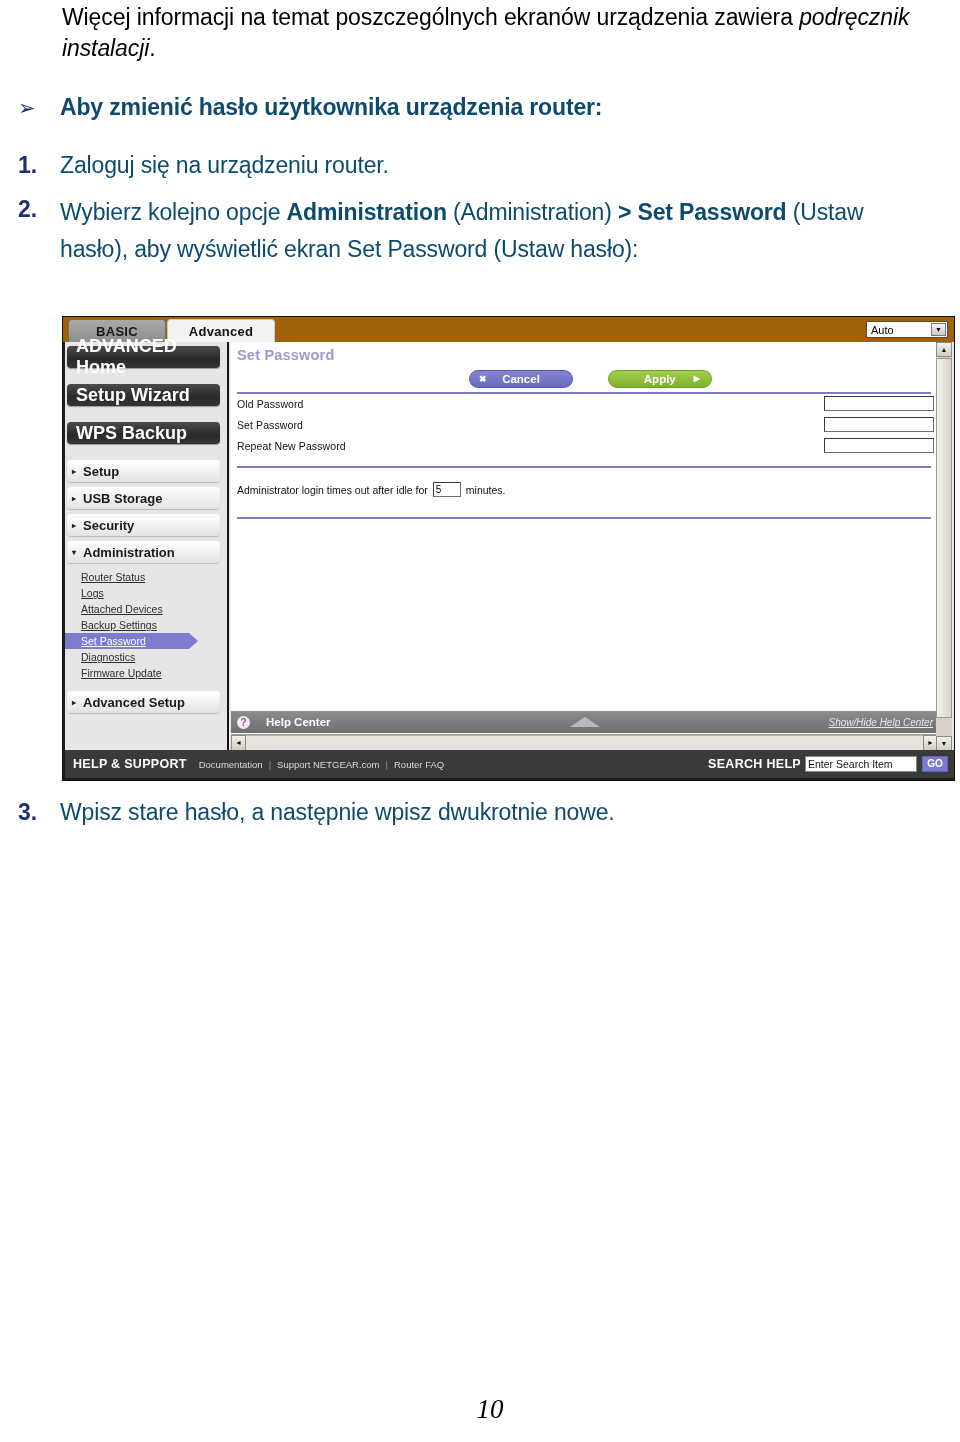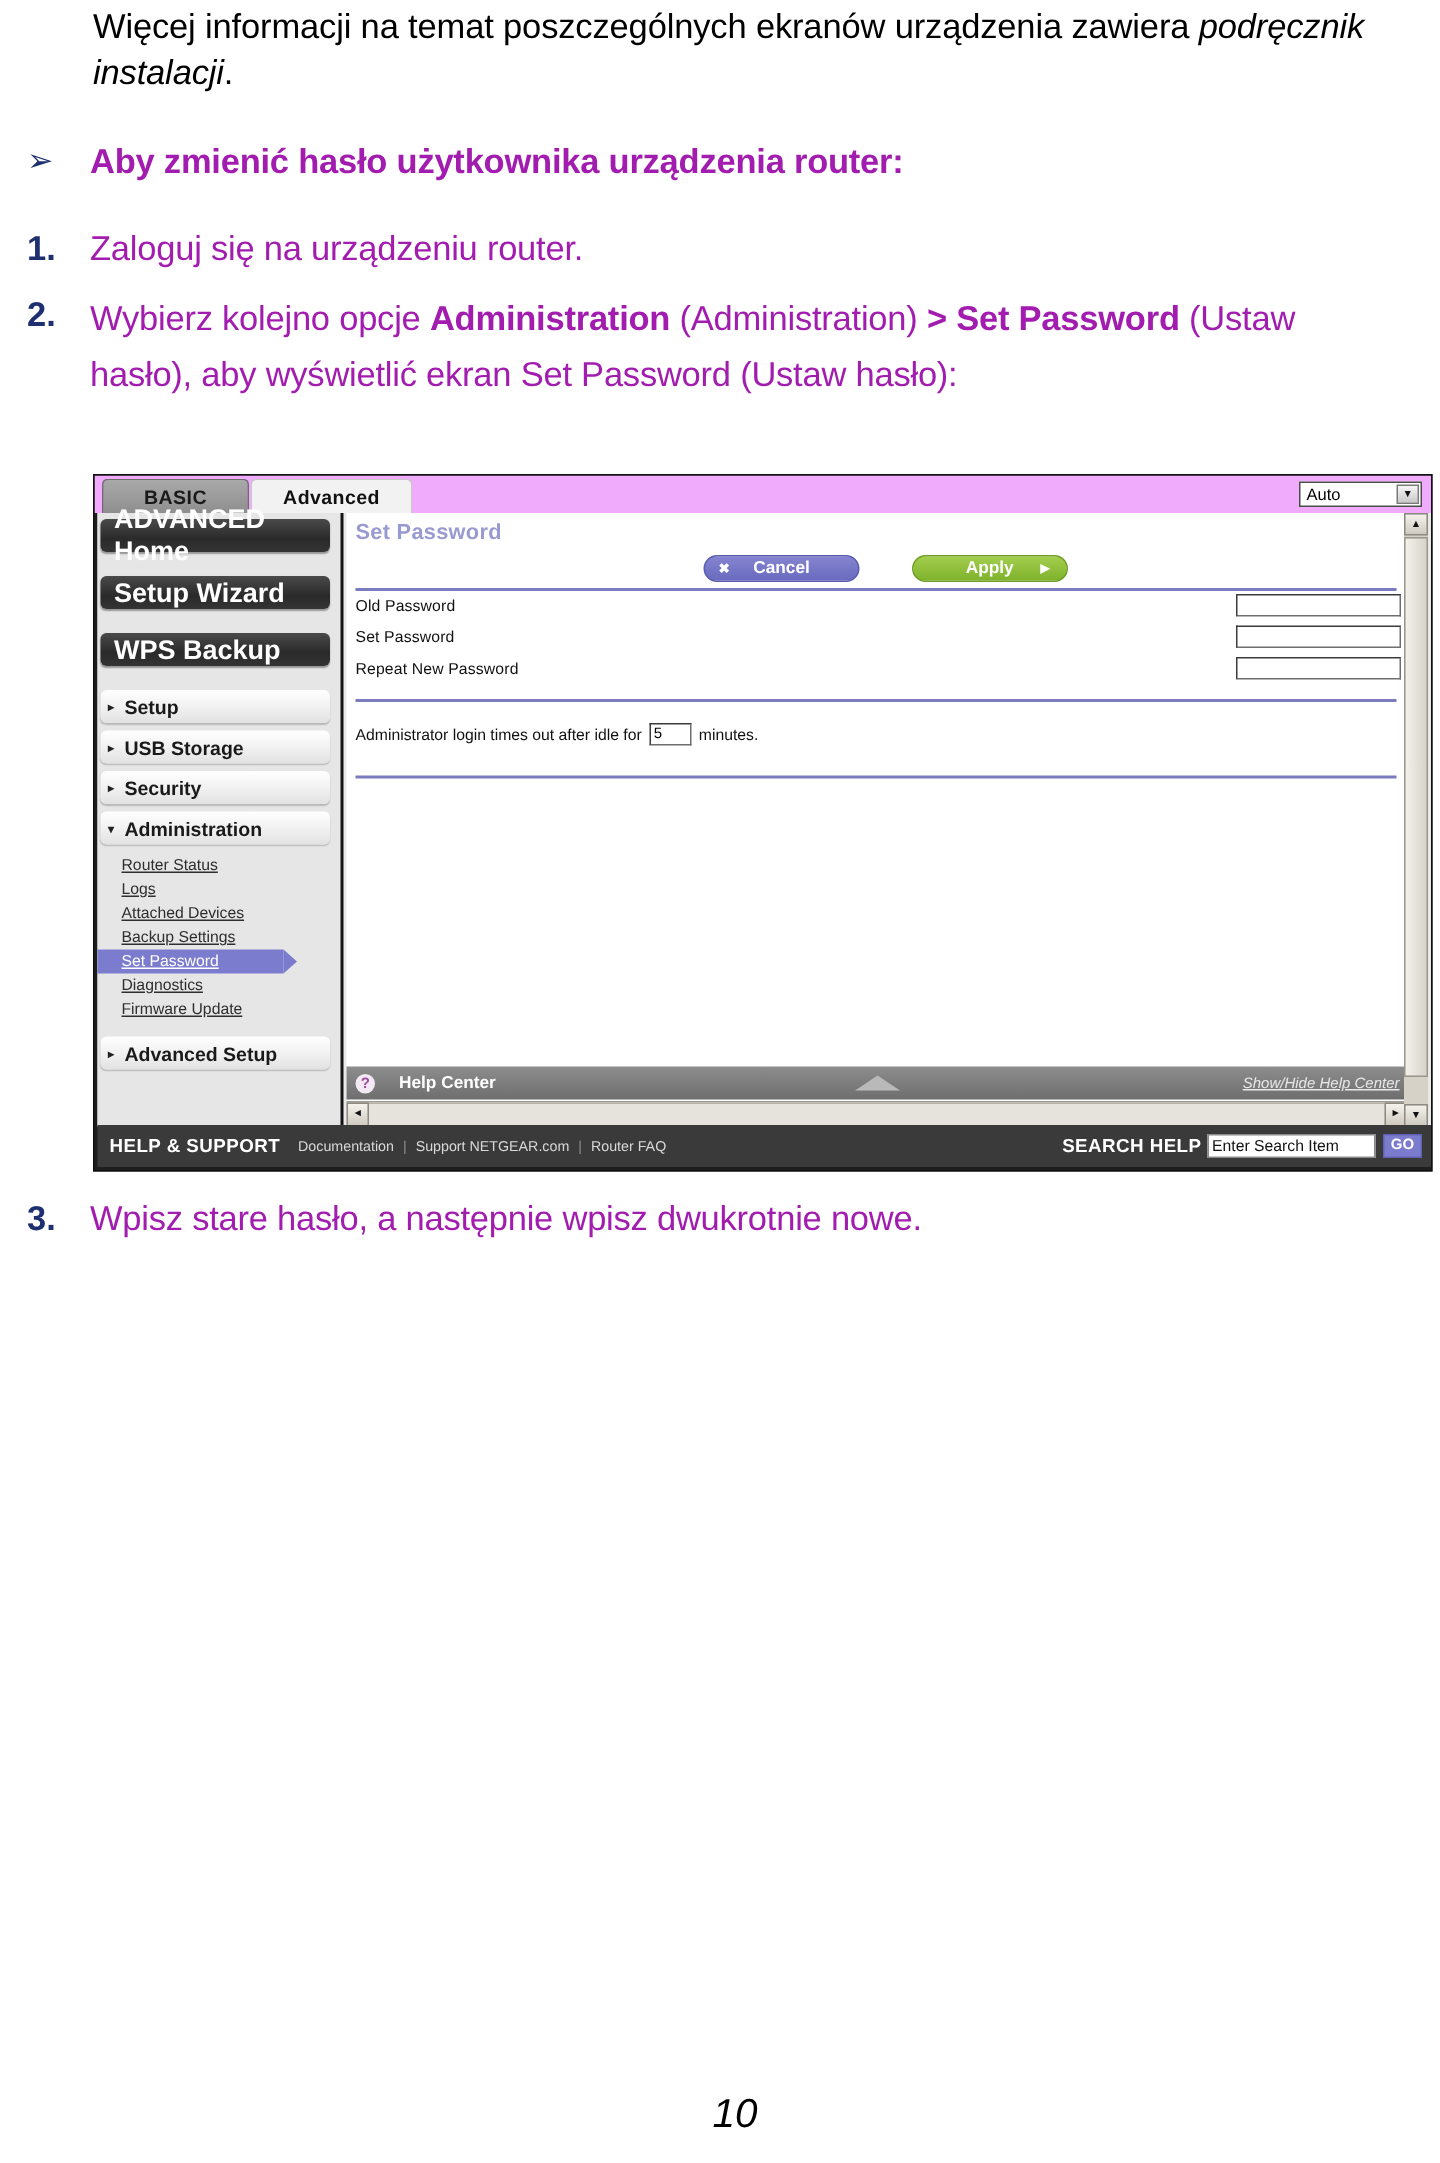--- a/index.html
+++ b/index.html
@@ -47,21 +47,21 @@
     flex: 0 0 42px;
     text-align: left;
   }
   .marker.arrow {
     font-weight: normal;
     font-size: 21px;
   }
   .list-text {
     font-size: 23px;
     line-height: 37px;
-    color: #a21caf;
+    color: #0c4a6e;
     letter-spacing: -0.15px;
   }
   .list-text.bold { font-weight: bold; }
   .list-text b { font-weight: bold; }
 
   #row-heading { left: 18px; top: 92px; width: 900px; }
   #row-heading .list-text { line-height: 31px; }
   #row-step1   { left: 18px; top: 150px; width: 900px; }
   #row-step1 .list-text { line-height: 31px; }
   #row-step2   { left: 18px; top: 194px; width: 900px; }
@@ -72,20 +72,21 @@
     position: absolute;
     left: 0;
     top: 1394px;
     width: 960px;
     text-align: center;
     font-size: 27px;
     font-style: italic;
     color: #000000;
     padding-left: 20px;
     box-sizing: border-box;
+    font-family: Liberation Serif, serif;
   }
 
   
   .shot {
     position: absolute;
     left: 62px;
     top: 316px;
     width: 893px;
     height: 465px;
     background: #1e1e1e;
@@ -93,21 +94,21 @@
     box-sizing: border-box;
     font-size: 10px;
     color: #000;
     overflow: hidden;
   }
   
   .tabstrip {
     position: absolute;
     left: 0; top: 0;
     width: 893px; height: 25px;
-    background: #f0abfc;
+    background: #a16207;
   }
   .tab {
     position: absolute;
     top: 2px;
     height: 23px;
     box-sizing: border-box;
     font-weight: bold;
     font-size: 13px;
     letter-spacing: 0.3px;
     display: flex;

